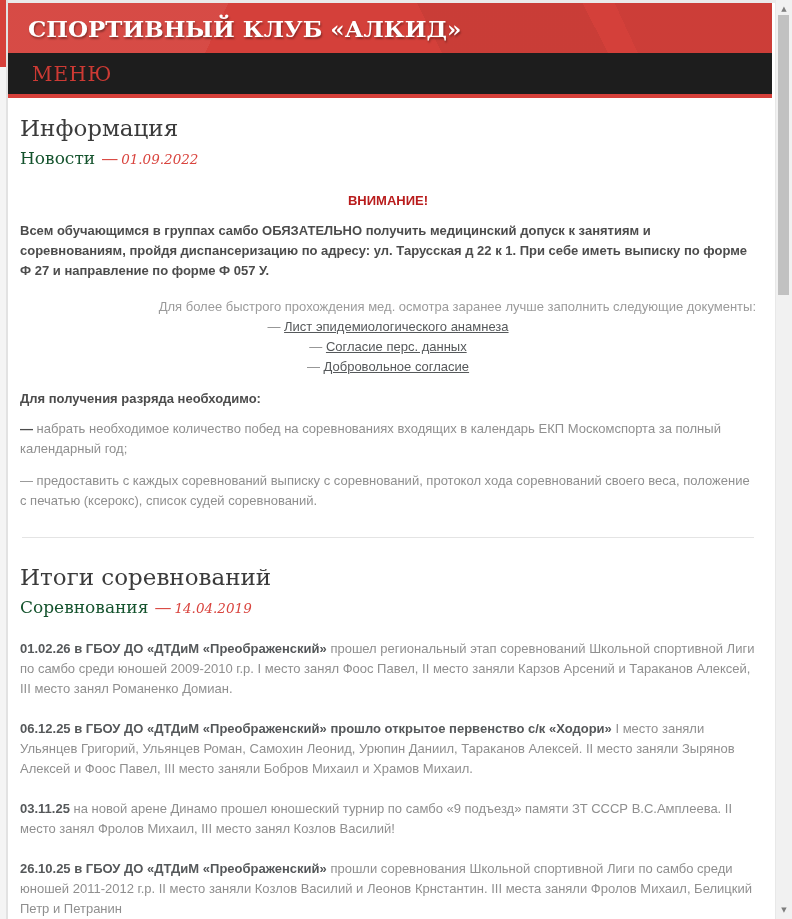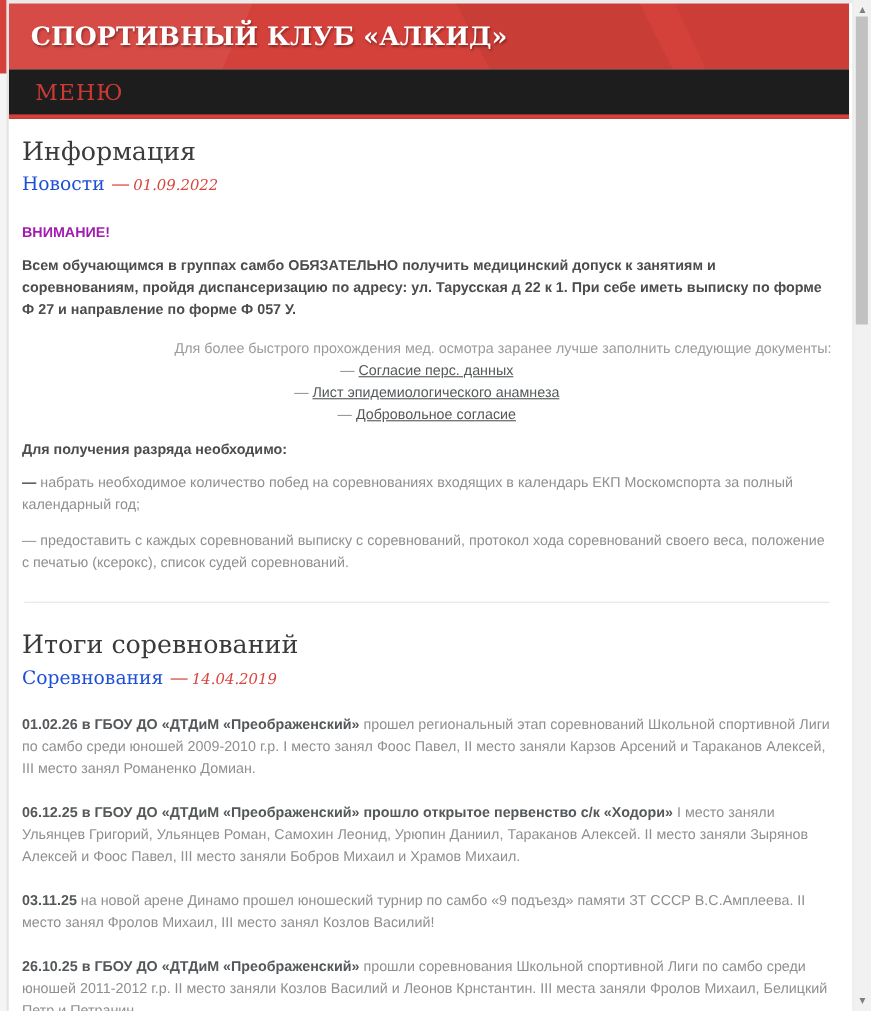--- a/index.html
+++ b/index.html
@@ -12,21 +12,21 @@
   
   .gutter-red  { position: absolute; left: 0; top: 0; width: 6px; height: 67px; background: #d6403a; }
   .gutter-body { position: absolute; left: 0; top: 67px; width: 6px; height: 852px; background: #f4f4f4; }
   .seam        { position: absolute; left: 6px; top: 0; width: 2px; height: 919px; background: #e2e2e2; }
   .topline     { position: absolute; left: 8px; top: 0; width: 767px; height: 3px; background: #eaeaea; }
 
   .site { position: absolute; left: 8px; top: 3px; width: 764px; height: 916px; background: #fff; overflow: hidden; }
 
   
   .site-header {
-    height: 60px; display: flex; align-items: center; padding-left: 20px; box-sizing: border-box;
+    height: 50px; display: flex; align-items: center; padding-left: 20px; box-sizing: border-box;
     background-color: #d4403a;
     background-image:
       linear-gradient(115deg, rgba(255,255,255,0.06) 0 28%, transparent 28%),
       linear-gradient(63deg, transparent 55%, rgba(0,0,0,0.05) 55% 76%, transparent 76%),
       linear-gradient(245deg, rgba(0,0,0,0.04) 0 20%, transparent 20%);
   }
   .site-title {
     margin: 0; color: #ffffff; font-family: "DejaVu Serif", "Liberation Serif", serif;
     font-size: 23px; font-weight: bold; letter-spacing: 0px;
     text-shadow: 1px 2px 2px rgba(0,0,0,0.35);
@@ -43,31 +43,31 @@
   }
 
   
   .content { padding: 0 16px 0 12px; }
 
   .post-title {
     margin: 13px 0 2px 0; font-family: "DejaVu Serif", "Liberation Serif", serif;
     font-weight: normal; font-size: 23px; line-height: 34px; color: #3b3b3b;
   }
   .post-meta { font-family: "DejaVu Serif", "Liberation Serif", serif; font-size: 17px; color: #3f3f3f; line-height: 22px; }
-  .meta-cat { color: #1d4ed8; text-decoration: none; cursor: pointer; }
+  .meta-cat { color: #14532d; text-decoration: none; cursor: pointer; }
   .meta-sep { color: #d9443e; margin: 0 3px 0 6px; }
   .meta-date { color: #d9443e; font-style: italic; font-size: 13.5px; }
 
   .content p { font-size: 13px; line-height: 20px; margin: 0; }
   .t-light { color: #8f8f8f; }
   .t-dark  { color: #4c4c4c; font-weight: bold; }
   .t-mid   { color: #9b9b9b; }
   .center  { text-align: right; }
 
-  .attention { margin-top: 21px !important; font-weight: bold; color: #a21caf; }
+  .attention { margin-top: 21px !important; text-align: center; font-weight: bold; color: #b91c1c; }
   .notice    { margin-top: 10px !important; color: #4c4c4c; font-weight: bold; }
   .docs-intro { margin-top: 16px !important; }
   .link-line { text-align: center; }
   .link-line .dash { color: #8a8a8a; }
   .doc-link { color: #55585a; text-decoration: underline; cursor: pointer; }
   .rank-title { margin-top: 12px !important; }
   .rank-item  { margin-top: 10px !important; }
   .rank-item + .rank-item { margin-top: 12px !important; }
   .dash-bold { color: #4c4c4c; font-weight: bold; }
 
@@ -121,22 +121,22 @@
         <div class="post-meta">
           <a class="meta-cat">Новости</a><span class="meta-sep">—</span><span class="meta-date">01.09.2022</span>
         </div>
 
         <p class="attention">ВНИМАНИЕ!</p>
 
         <p class="notice"> Всем обучающимся в группах самбо  ОБЯЗАТЕЛЬНО получить медицинский допуск к занятиям и соревнованиям, пройдя диспансеризацию по  адресу: ул. Тарусская д 22 к 1. При себе иметь выписку по форме Ф 27 и направление по форме Ф 057 У.</p>
 
         <p class="t-mid center docs-intro">Для более быстрого прохождения мед. осмотра заранее лучше заполнить следующие документы:</p>
 
+        <p class="link-line"><span class="dash">—</span> <a class="doc-link">Лист эпидемиологического анамнеза</a></p>
         <p class="link-line"><span class="dash">—</span> <a class="doc-link">Согласие перс. данных</a></p>
-        <p class="link-line"><span class="dash">—</span> <a class="doc-link">Лист эпидемиологического анамнеза</a></p>
         <p class="link-line"><span class="dash">—</span> <a class="doc-link">Добровольное согласие</a></p>
 
         <p class="t-dark rank-title">Для получения разряда необходимо:</p>
 
         <p class="t-light rank-item"><span class="dash-bold">—</span><span> набрать необходимое количество побед на соревнованиях входящих в календарь ЕКП Москомспорта за полный календарный год;</span></p>
         <p class="t-light rank-item"><span>—</span><span> предоставить с каждых соревнований выписку с соревнований, протокол хода соревнований своего веса, положение с печатью (ксерокс), список судей соревнований.</span></p>
       </section>
 
       <hr class="section-divider">
 

